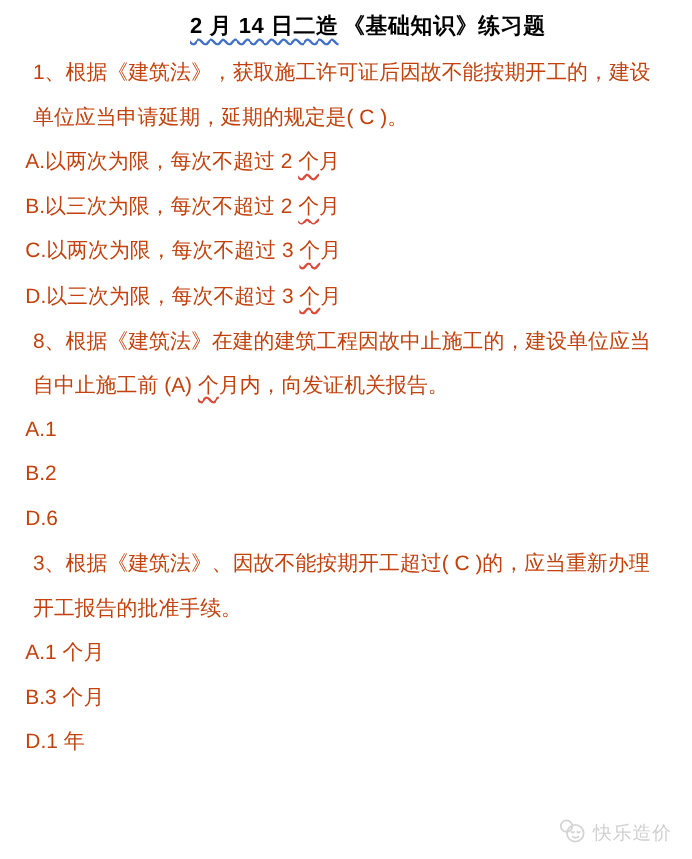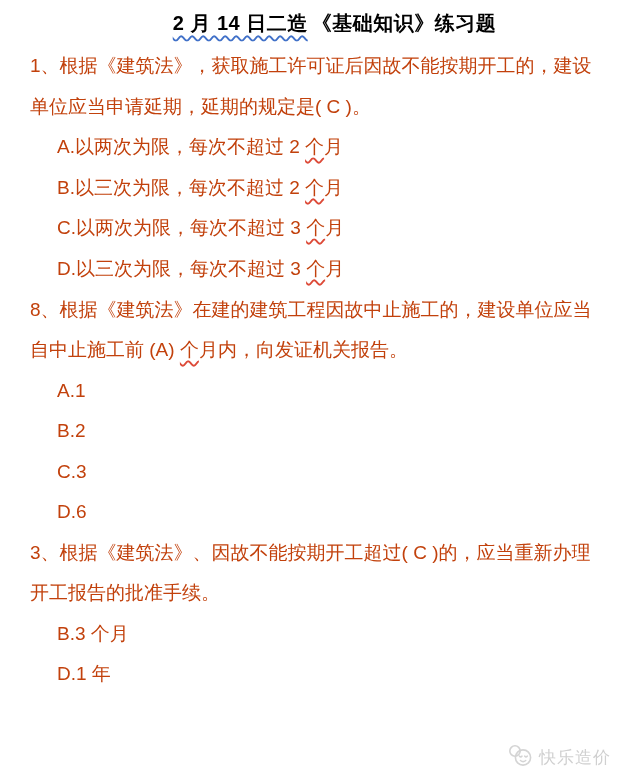--- a/index.html
+++ b/index.html
@@ -42,21 +42,21 @@
   }
   .line {
     height: 40.55px;
     display: flex;
     align-items: center;
     font-size: 19px;
     white-space: pre;
     color: #c2410c;
   }
   .line.stem   { padding-left: 30px; }
-  .line.option { padding-left: 57px; }
+  .line.option { padding-left: 23px; }
   .watermark {
     position: absolute;
     right: 18px;
     bottom: 12px;
     display: flex;
     align-items: flex-end;
     gap: 6px;
     color: #d0d0d0;
     font-size: 17px;
     letter-spacing: 1px;
@@ -78,24 +78,24 @@
       <div class="line stem">1、根据《建筑法》，获取施工许可证后因故不能按期开工的，建设</div>
       <div class="line stem">单位应当申请延期，延期的规定是( C )。</div>
       <div class="line option">A.以两次为限，每次不超过 2 <span class="wavy-red">个</span>月</div>
       <div class="line option">B.以三次为限，每次不超过 2 <span class="wavy-red">个</span>月</div>
       <div class="line option">C.以两次为限，每次不超过 3 <span class="wavy-red">个</span>月</div>
       <div class="line option">D.以三次为限，每次不超过 3 <span class="wavy-red">个</span>月</div>
       <div class="line stem">8、根据《建筑法》在建的建筑工程因故中止施工的，建设单位应当</div>
       <div class="line stem">自中止施工前 (A) <span class="wavy-red">个</span>月内，向发证机关报告。</div>
       <div class="line option">A.1</div>
       <div class="line option">B.2</div>
-      <div class="line option">C.3</div>
       <div class="line option">D.6</div>
       <div class="line stem">3、根据《建筑法》、因故不能按期开工超过( C )的，应当重新办理</div>
       <div class="line stem">开工报告的批准手续。</div>
+      <div class="line option">A.1 个月</div>
       <div class="line option">B.3 个月</div>
       <div class="line option">D.1 年</div>
     </div>
 
   <div class="watermark">
     <svg width="26" height="26" viewBox="0 0 26 26" fill="none" stroke="#d4d4d4" stroke-width="1.6" stroke-linecap="round">
       <circle cx="8" cy="8" r="5.2"></circle>
       <circle cx="16" cy="14.5" r="7.6"></circle>
       <path d="M12.5 13.2 q1.2 1.4 2.4 0"></path>
       <path d="M17.8 13.2 q1.2 1.4 2.4 0"></path>

